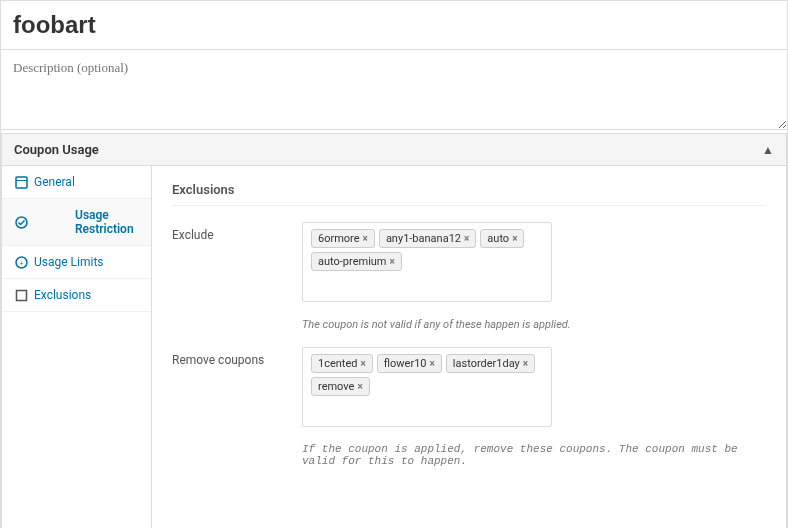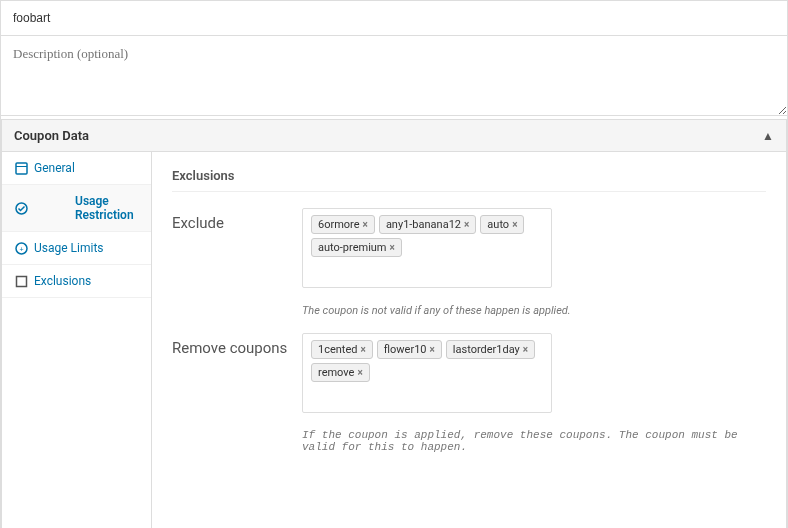--- a/index.html
+++ b/index.html
@@ -13,22 +13,22 @@
       background: #fff;
       max-width: 788px;
       margin: 0 auto;
       border: 1px solid #ddd;
     }
     .title-field {
       width: 100%;
       border: none;
       border-bottom: 1px solid #ddd;
       padding: 10px 12px;
-      font-size: 12px;
-      font-weight: 400;
+      font-size: 24px;
+      font-weight: 700;
       color: #333;
       outline: none;
     }
     .description-field {
       width: 100%;
       border: none;
       border-bottom: 1px solid #ddd;
       padding: 10px 12px;
       font-size: 13px;
       color: #aaa;
@@ -101,21 +101,21 @@
     }
     .form-row {
       display: flex;
       margin-bottom: 16px;
       align-items: flex-start;
     }
     .form-label {
       width: 130px;
       flex-shrink: 0;
       padding-top: 6px;
-      font-size: 15px;
+      font-size: 12px;
       color: #555;
     }
     .tags-container {
       border: 1px solid #ddd;
       border-radius: 2px;
       padding: 6px 8px;
       min-height: 80px;
       min-width: 220px;
       max-width: 250px;
       display: flex;
@@ -161,21 +161,21 @@
 
   
   <input type="text" class="title-field" value="foobart" style="">
 
   
   <textarea class="description-field" placeholder="Description (optional)" style=""></textarea>
 
   
   <div class="coupon-data-section">
     <div class="coupon-data-header">
-      <h3>Coupon Data</h3>
+      <h3>Coupon Usage</h3>
       <span class="collapse-arrow">▲</span>
     </div>
 
     <div class="coupon-data-body">
 
       <div class="sidebar">
 
         <div class="sidebar-item">
           <span class="icon">
             <svg width="13" height="13" viewBox="0 0 13 13" fill="none" xmlns="http://www.w3.org/2000/svg">

